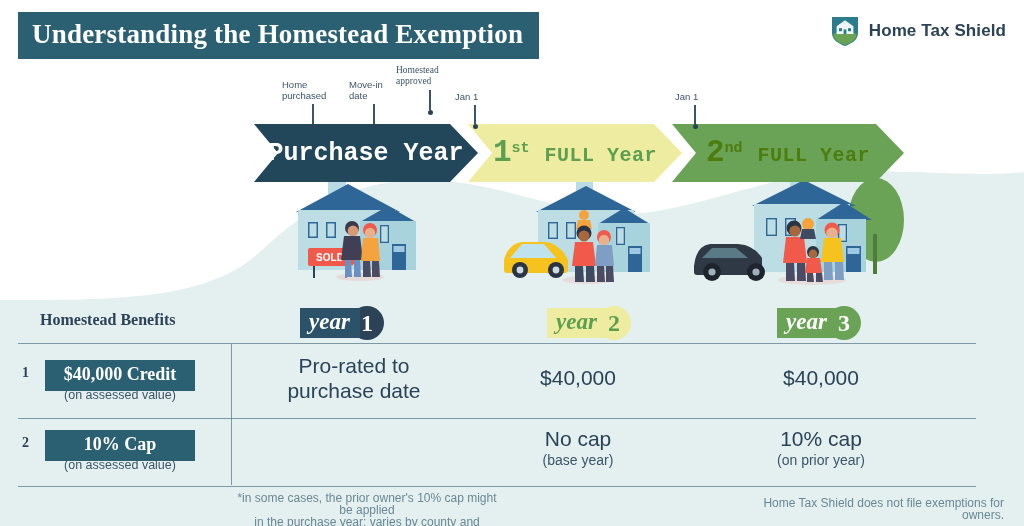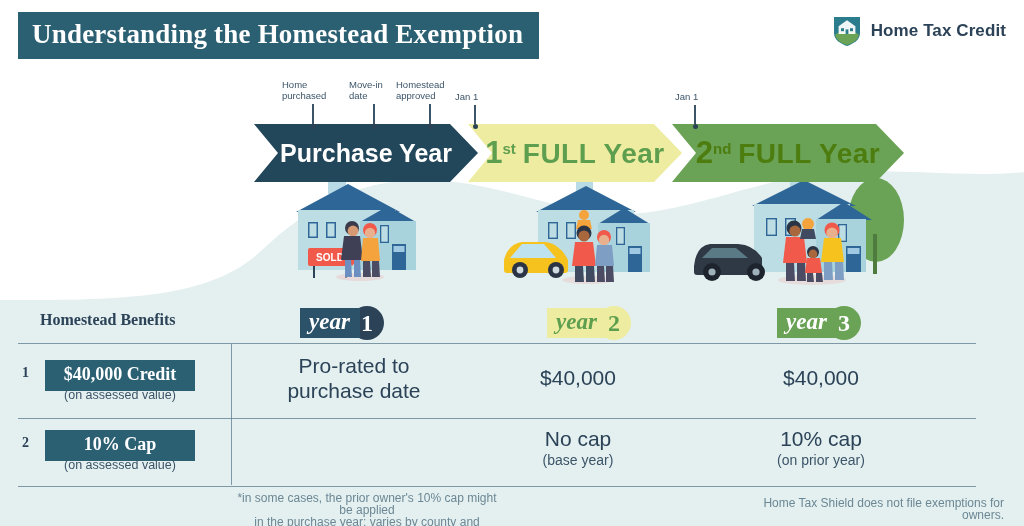--- a/index.html
+++ b/index.html
@@ -29,30 +29,30 @@
   .marker{position:absolute;z-index:6;}
   .marker .mlabel{
     font-size:9.5px;color:#3c5468;line-height:11px;text-align:left;white-space:pre-line;
   }
   .marker .mstem{width:1.5px;background:#3c5468;margin:3px auto 0;}
   .marker .mdot{width:5px;height:5px;border-radius:50%;background:#2b4257;margin:0 auto;}
 
   
   .chev{position:absolute;top:124px;height:58px;z-index:4;display:flex;align-items:center;justify-content:center;}
   .chev svg{position:absolute;inset:0;width:100%;height:100%;}
-  .chev .clabel{position:relative;z-index:2;font-family:Liberation Sans, sans-serif;font-weight:bold;white-space:nowrap;}
+  .chev .clabel{position:relative;z-index:2;font-family:Liberation Mono, monospace;font-weight:bold;white-space:nowrap;}
   #chev-1{left:254px;width:224px;}
   #chev-1 .clabel{font-size:25px;color:#ffffff;}
   #chev-2{left:468px;width:214px;}
   #chev-2 .clabel{font-size:25px;color:#5d9e4f;}
   #chev-3{left:672px;width:232px;}
   #chev-3 .clabel{font-size:25px;color:#4d7c0f;}
   .ord{font-size:31px;line-height:1;}
   .ordsup{font-size:15px;vertical-align:super;}
-  .fullword{font-size:28px;letter-spacing:.5px;}
+  .fullword{font-size:20px;letter-spacing:.5px;}
 
   
   .scene{position:absolute;z-index:3;}
   #scene-1{left:276px;top:178px;width:200px;height:112px;}
   #scene-2{left:498px;top:182px;width:186px;height:108px;}
   #scene-3{left:686px;top:172px;width:238px;height:120px;}
 
   
   .ybadge{position:absolute;z-index:6;height:34px;display:flex;align-items:center;}
   .ybadge .ytag{
@@ -138,36 +138,36 @@
 
   <div class="logo">
     <svg width="30" height="34" viewBox="0 0 30 34">
       <path d="M2 3 H28 V19 C28 26 21 30 15 32 C9 30 2 26 2 19 Z" fill="#2b7c8c"></path>
       <path d="M3.2 20.5 C7 18 12 16.6 15 16.6 C18 16.6 23 18 26.8 20.5 C26.2 26 20.6 29.3 15 31.1 C9.4 29.3 3.8 26 3.2 20.5 Z" fill="#6aa355"></path>
       <path d="M15 6.2 L23.4 12.2 V20 H6.6 V12.2 Z" fill="#ffffff" opacity=".92"></path>
       <rect x="9" y="14.2" width="3" height="3" fill="#2b7c8c"></rect>
       <rect x="18" y="14.2" width="3" height="3" fill="#2b7c8c"></rect>
       <rect x="13.6" y="15.4" width="2.8" height="4.6" fill="#2b7c8c"></rect>
     </svg>
-    <span class="logo-text">Home Tax Credit</span>
+    <span class="logo-text">Home Tax Shield</span>
   </div>
 
   <div class="marker" id="marker-0" style="left:282px;top:79px;width:62px;">
     <div class="mlabel">Home
 purchased</div>
     <div class="mstem" style="height:20px;"></div>
     <div class="mdot"></div>
   </div>
   <div class="marker" id="marker-1" style="left:349px;top:79px;width:50px;">
     <div class="mlabel">Move-in
 date</div>
     <div class="mstem" style="height:20px;"></div>
     <div class="mdot"></div>
   </div>
-  <div class="marker" id="marker-2" style="left:396px;top:79px;width:68px;">
+  <div class="marker" id="marker-2" style="left:396px;top:65px;width:68px;font-family:Liberation Serif, serif;">
     <div class="mlabel">Homestead
 approved</div>
     <div class="mstem" style="height:20px;"></div>
     <div class="mdot"></div>
   </div>
   <div class="marker" id="marker-3" style="left:455px;top:91px;width:40px;">
     <div class="mlabel">Jan 1</div>
     <div class="mstem" style="height:19px;"></div>
     <div class="mdot"></div>
   </div>

